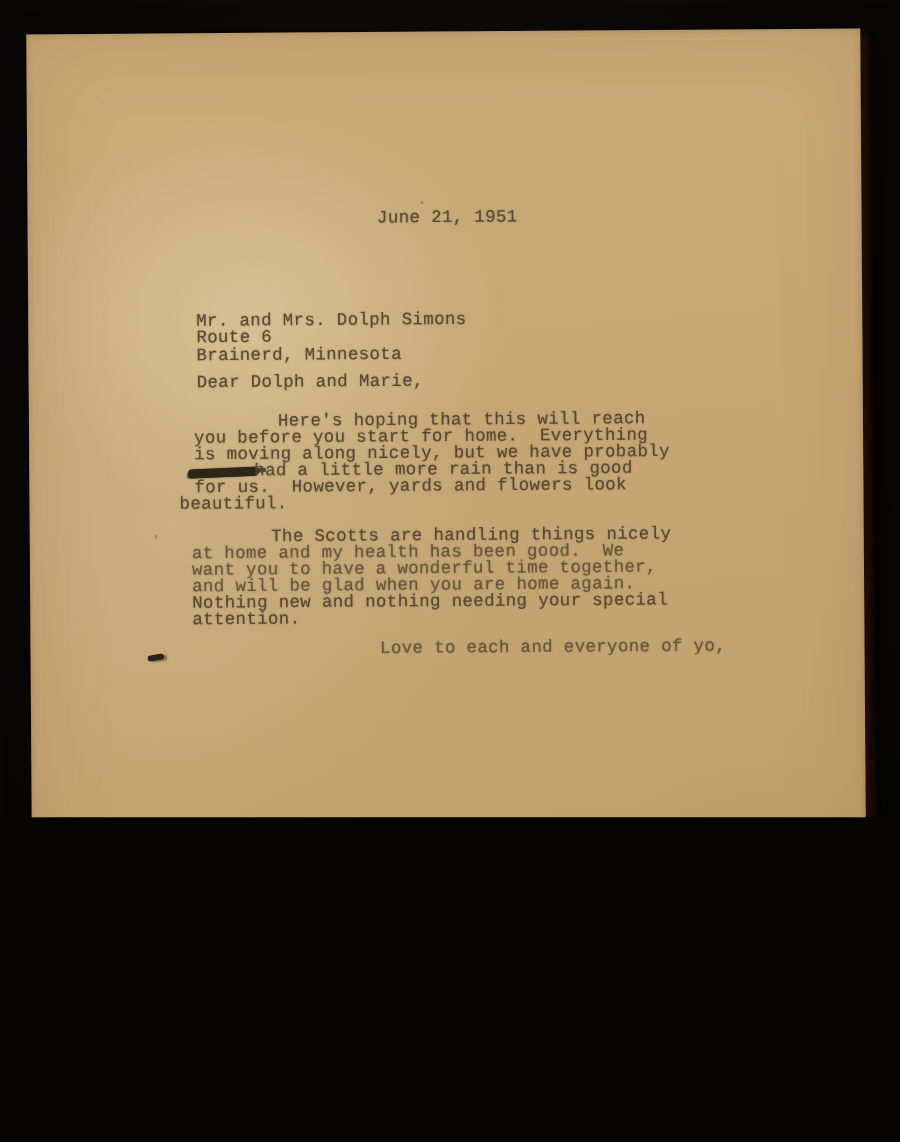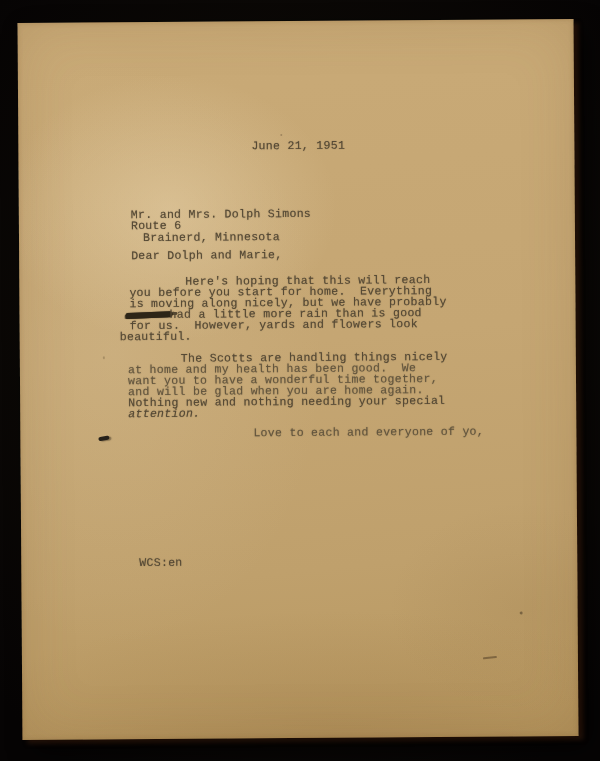--- a/index.html
+++ b/index.html
@@ -3,21 +3,21 @@
 <meta charset="utf-8">
 <style>
   html, body {
     margin: 0;
     padding: 0;
     background: #050403;
   }
   .stage {
     position: relative;
     width: 600px;
-    height: 761px;
+    height: 545px;
     overflow: hidden;
     background:
       radial-gradient(ellipse 420px 500px at 50% 46%, #181109 0%, #0c0906 55%, #060404 100%);
     font-family: "Liberation Mono", "DejaVu Sans Mono", monospace;
   }
   .paper {
     position: absolute;
     left: 20px;
     top: 21px;
     width: 556px;
@@ -99,38 +99,38 @@
 </head>
 <body>
 
 <div class="stage">
   <div class="paper">
 
     <div class="line" style="left:233px; top:119px;">June 21, 1951</div>
 
     <div class="line" style="left:112px; top:187px;">Mr. and Mrs. Dolph Simons</div>
     <div class="line" style="left:112px; top:198px;">Route 6</div>
-    <div class="line" style="left:124px; top:210px;">Brainerd, Minnesota</div>
+    <div class="line" style="left:112px; top:210px;">Brainerd, Minnesota</div>
 
     <div class="line" style="left:112px; top:228px;">Dear Dolph and Marie,</div>
 
     <div class="line" style="left:166px; top:254px;">Here's hoping that this will reach</div>
     <div class="line" style="left:110px; top:265px;">you before you start for home.  Everything</div>
     <div class="line" style="left:110px; top:276px;">is moving along nicely, but we have probably</div>
     <div class="redaction"></div>
     <div class="line" style="left:150px; top:287px;">had a little more rain than is good</div>
     <div class="line" style="left:110px; top:298px;">for us.  However, yards and flowers look</div>
     <div class="line" style="left:100px; top:309px;">beautiful.</div>
 
     <div class="line" style="left:161px; top:331px;">The Scotts are handling things nicely</div>
     <div class="line faded" style="left:108px; top:342px;">at home and my health has been good.  We</div>
     <div class="line faded" style="left:108px; top:353px;">want you to have a wonderful time together,</div>
     <div class="line faded" style="left:108px; top:364px;">and will be glad when you are home again.</div>
     <div class="line" style="left:108px; top:375px;">Nothing new and nothing needing your special</div>
-    <div class="line" style="left:108px; top:386px;font-style:italic;">attention.</div>
+    <div class="line" style="left:108px; top:386px;">attention.</div>
 
     <div class="line faded" style="left:233px; top:406px;">Love to each and everyone of yo,</div>
 
     <div class="line" style="left:118px; top:535px;font-family:Liberation Mono, monospace;">WCS:en</div>
 
     <div class="smudge"></div>
     <div class="speck s1"></div>
     <div class="speck s2"></div>
     <div class="speck s3"></div>
     <div class="scratch"></div>

